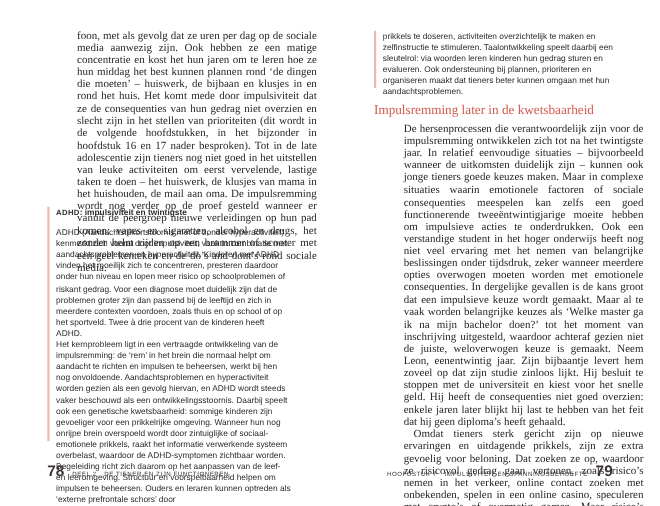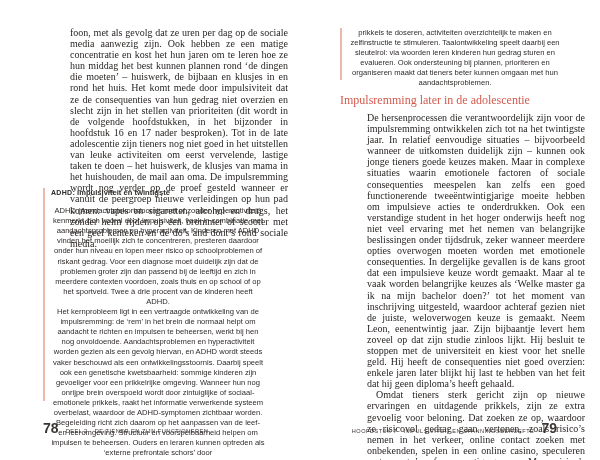--- a/index.html
+++ b/index.html
@@ -17,21 +17,21 @@
   .right .body-text p { margin:0;font-family:Liberation Serif, serif; }
   .right .body-text p + p { text-indent:9px; }
   .box {
     position:absolute; border-left:2px solid #eab9a8;
     font-family: "Liberation Sans", "DejaVu Sans", sans-serif;
     font-size: 7.6px; line-height: 10.1px; color:#2f2b29;
   }
   .left .box { left:43px; top:188px; width:214px; padding-left:6px; height:213px; }
   .right .box { left:40px; top:28px; width:214px; padding-left:6px; height:52px; }
   .box-title { font-weight:bold; margin-bottom:8px; display:block; }
-  .box p { margin:0;text-align:center; }
+  .box p { margin:0; }
   .sc { font-variant: small-caps; font-size:7px; letter-spacing:0.3px; }
   .heading {
     position:absolute; left:40px; top:93px;
     font-family: "Liberation Serif", "DejaVu Serif", serif;
     font-size: 12px; color:#d25a4e;
   }
   .footer {
     position:absolute; top:420px;
     font-family: "Liberation Sans", "DejaVu Sans", sans-serif;
     font-size: 5.6px; letter-spacing: 0.5px; color:#3a3533; text-transform: uppercase;
@@ -56,21 +56,21 @@
     <span class="num">78</span>
     <span>DEEL 2</span>
     <span>DE TIENER EN ZIJN FUNCTIONEREN</span>
   </div>
 </div>
 
 <div class="page right">
   <div class="box">
     <p>prikkels te doseren, activiteiten overzichtelijk te maken en zelfinstructie te stimuleren. Taalontwikkeling speelt daarbij een sleutelrol: via woorden leren kinderen hun gedrag sturen en evalueren. Ook ondersteuning bij plannen, prioriteren en organiseren maakt dat tieners beter kunnen omgaan met hun aandachtsproblemen.</p>
   </div>
-  <div class="heading">Impulsremming later in de adolescentie</div>
+  <div class="heading">Impulsremming later in de kwetsbaarheid</div>
   <div class="body-text">
     <p>De hersenprocessen die verantwoordelijk zijn voor de impulsremming ontwikkelen zich tot na het twintigste jaar. In relatief eenvoudige situaties – bijvoorbeeld wanneer de uitkomsten duidelijk zijn – kunnen ook jonge tieners goede keuzes maken. Maar in complexe situaties waarin emotionele factoren of sociale consequenties meespelen kan zelfs een goed functionerende tweeëntwintigjarige moeite hebben om impulsieve acties te onderdrukken. Ook een verstandige student in het hoger onderwijs heeft nog niet veel ervaring met het nemen van belangrijke beslissingen onder tijdsdruk, zeker wanneer meerdere opties overwogen moeten worden met emotionele consequenties. In dergelijke gevallen is de kans groot dat een impulsieve keuze wordt gemaakt. Maar al te vaak worden belangrijke keuzes als ‘Welke master ga ik na mijn bachelor doen?’ tot het moment van inschrijving uitgesteld, waardoor achteraf gezien niet de juiste, weloverwogen keuze is gemaakt. Neem Leon, eenentwintig jaar. Zijn bijbaantje levert hem zoveel op dat zijn studie zinloos lijkt. Hij besluit te stoppen met de universiteit en kiest voor het snelle geld. Hij heeft de consequenties niet goed overzien: enkele jaren later blijkt hij last te hebben van het feit dat hij geen diploma’s heeft gehaald.</p>
     <p>Omdat tieners sterk gericht zijn op nieuwe ervaringen en uitdagende prikkels, zijn ze extra gevoelig voor beloning. Dat zoeken ze op, waardoor ze risicovol gedrag gaan vertonen, zoals risico’s nemen in het verkeer, online contact zoeken met onbekenden, spelen in een online casino, speculeren met crypto’s of overmatig gamen. Maar risico’s nemen op zich hoort bij een normale tienerontwikkeling en vervult een belangrijke functie. De spanningsbehoefte stimuleert de tiener om andere paden te bewandelen dan hun ouders en leraren, en evolutionair gezien heeft dit overlevingswaarde. Het ontdekken van routes die nog niet bekend zijn bij volwassenen, kan in de toekomst waardevol blijken in onze continu veranderende wereld.</p>
   </div>
   <div class="footer">
     <span>HOOFDSTUK 7</span>
     <span>IMPULSIVITEIT EN SPANNINGSBEHOEFTE</span>
     <span class="num">79</span>
   </div>
 </div>

